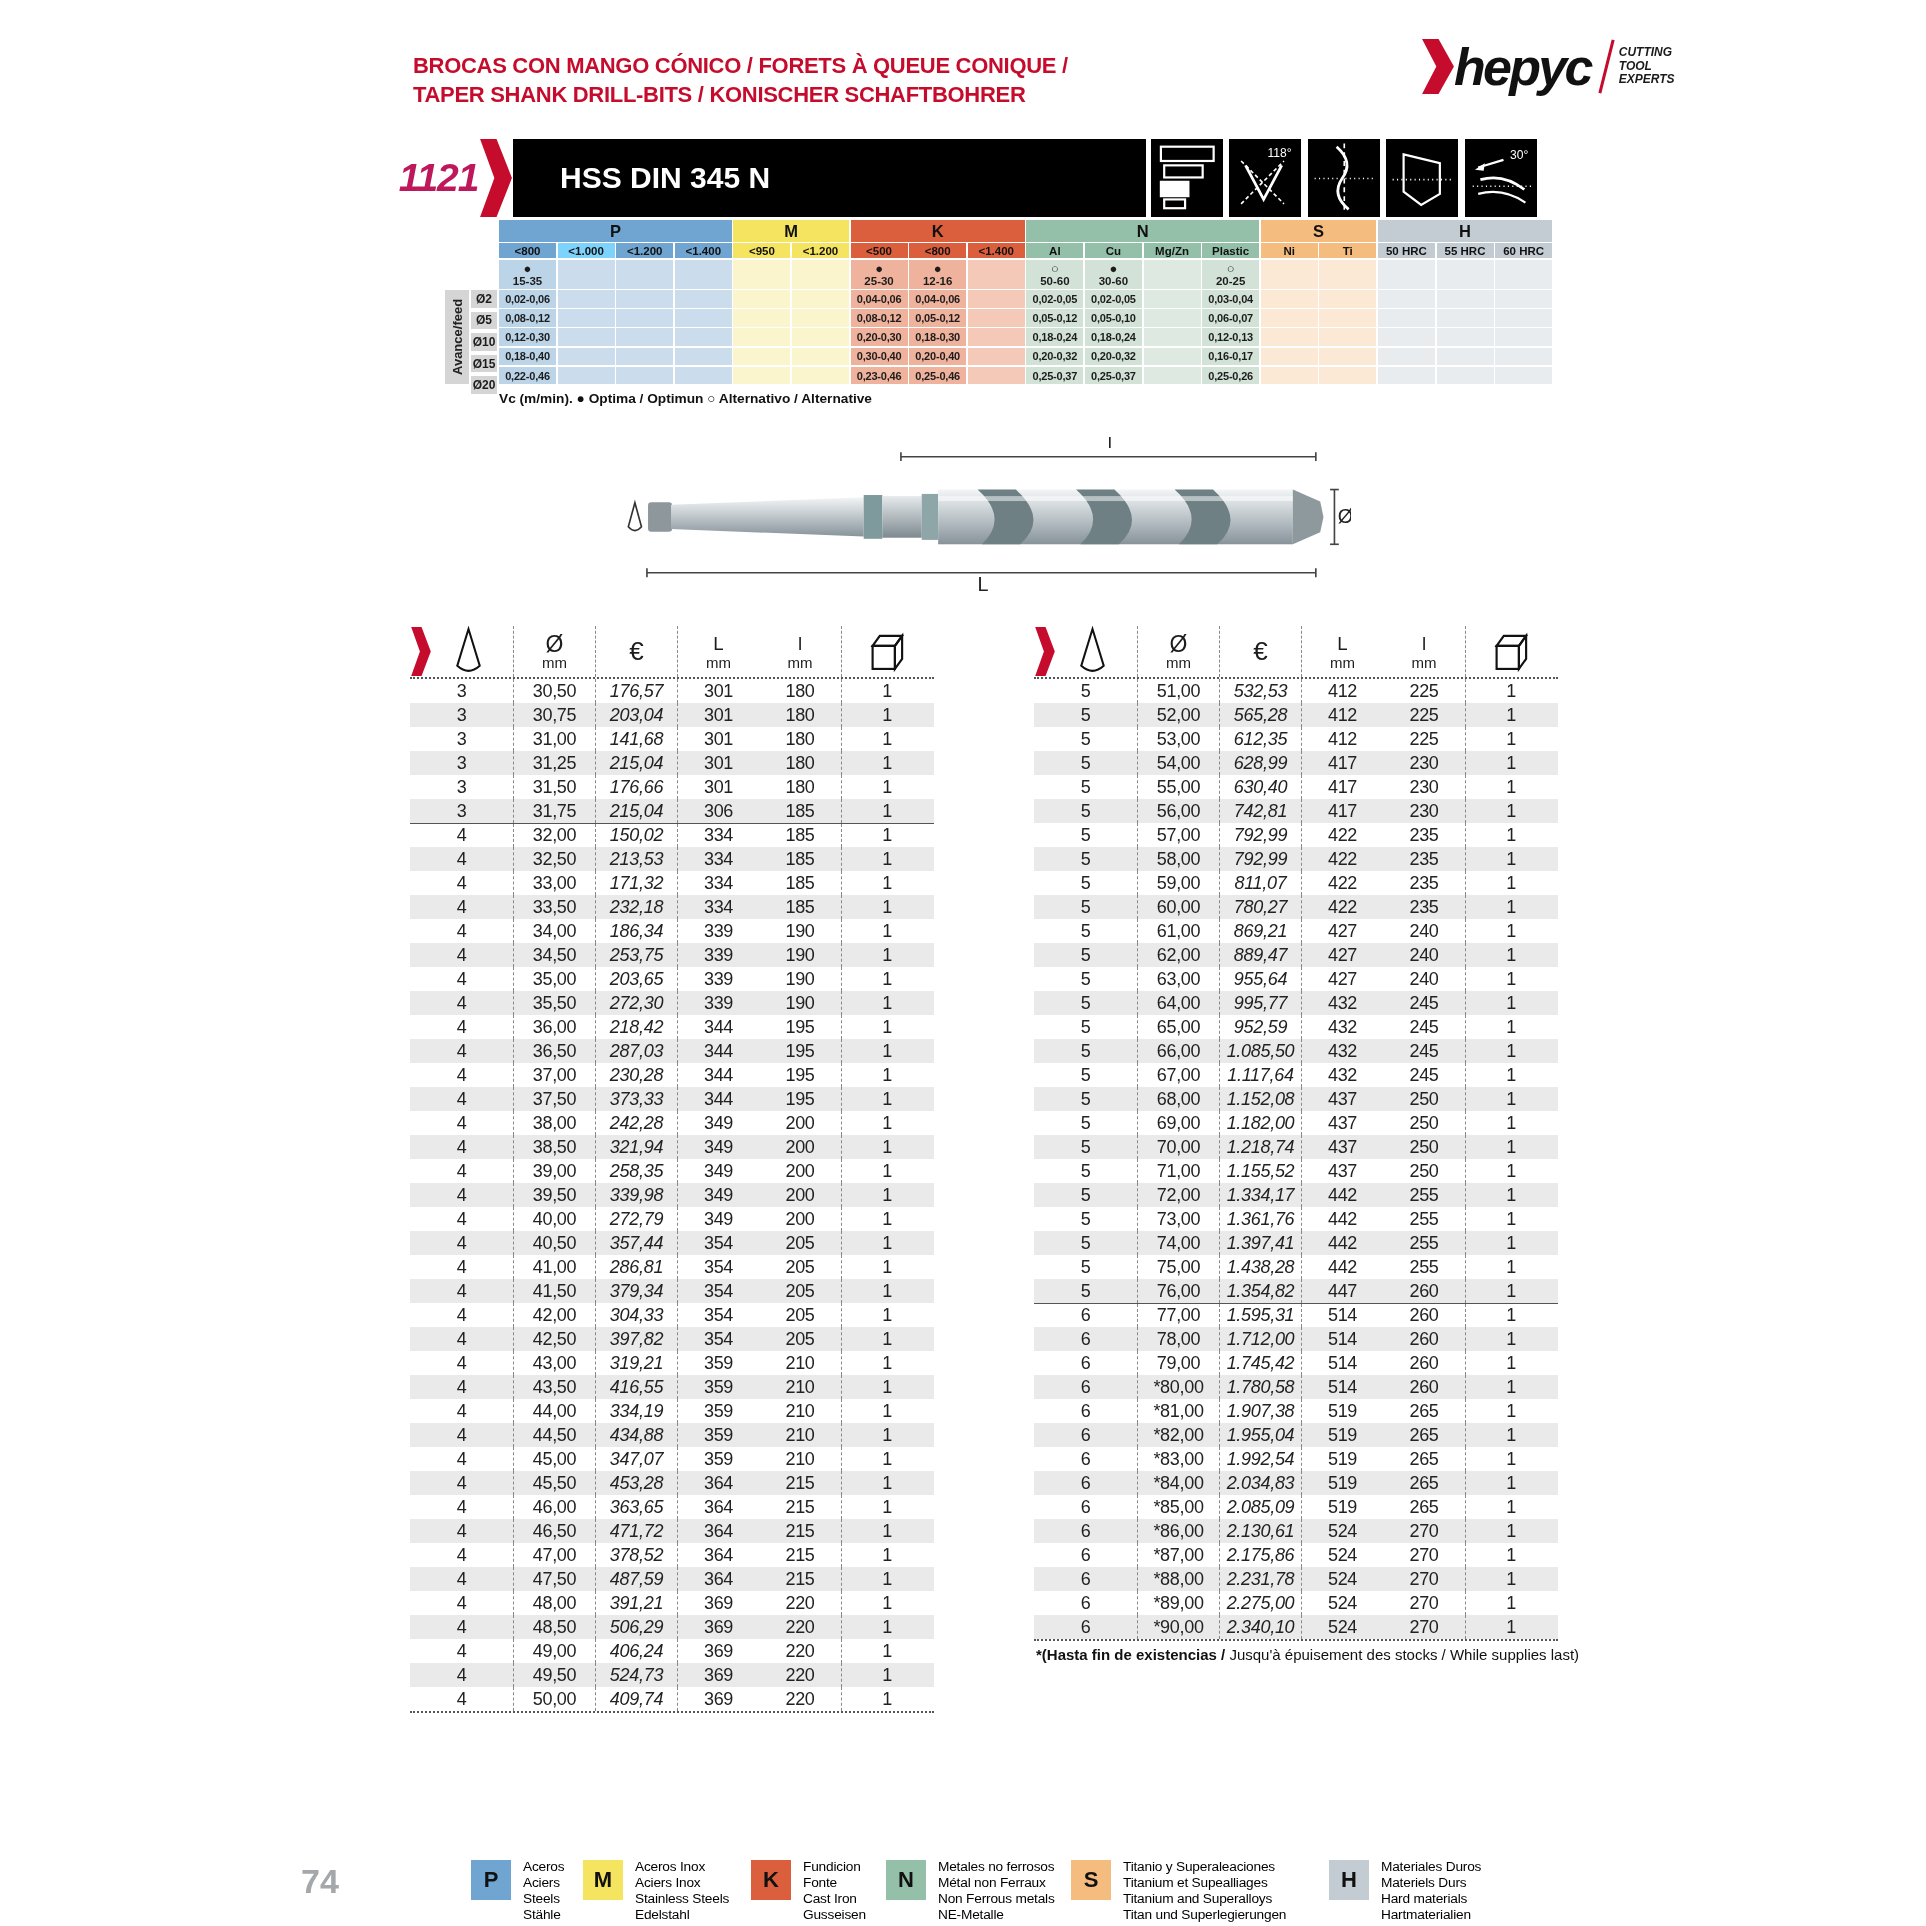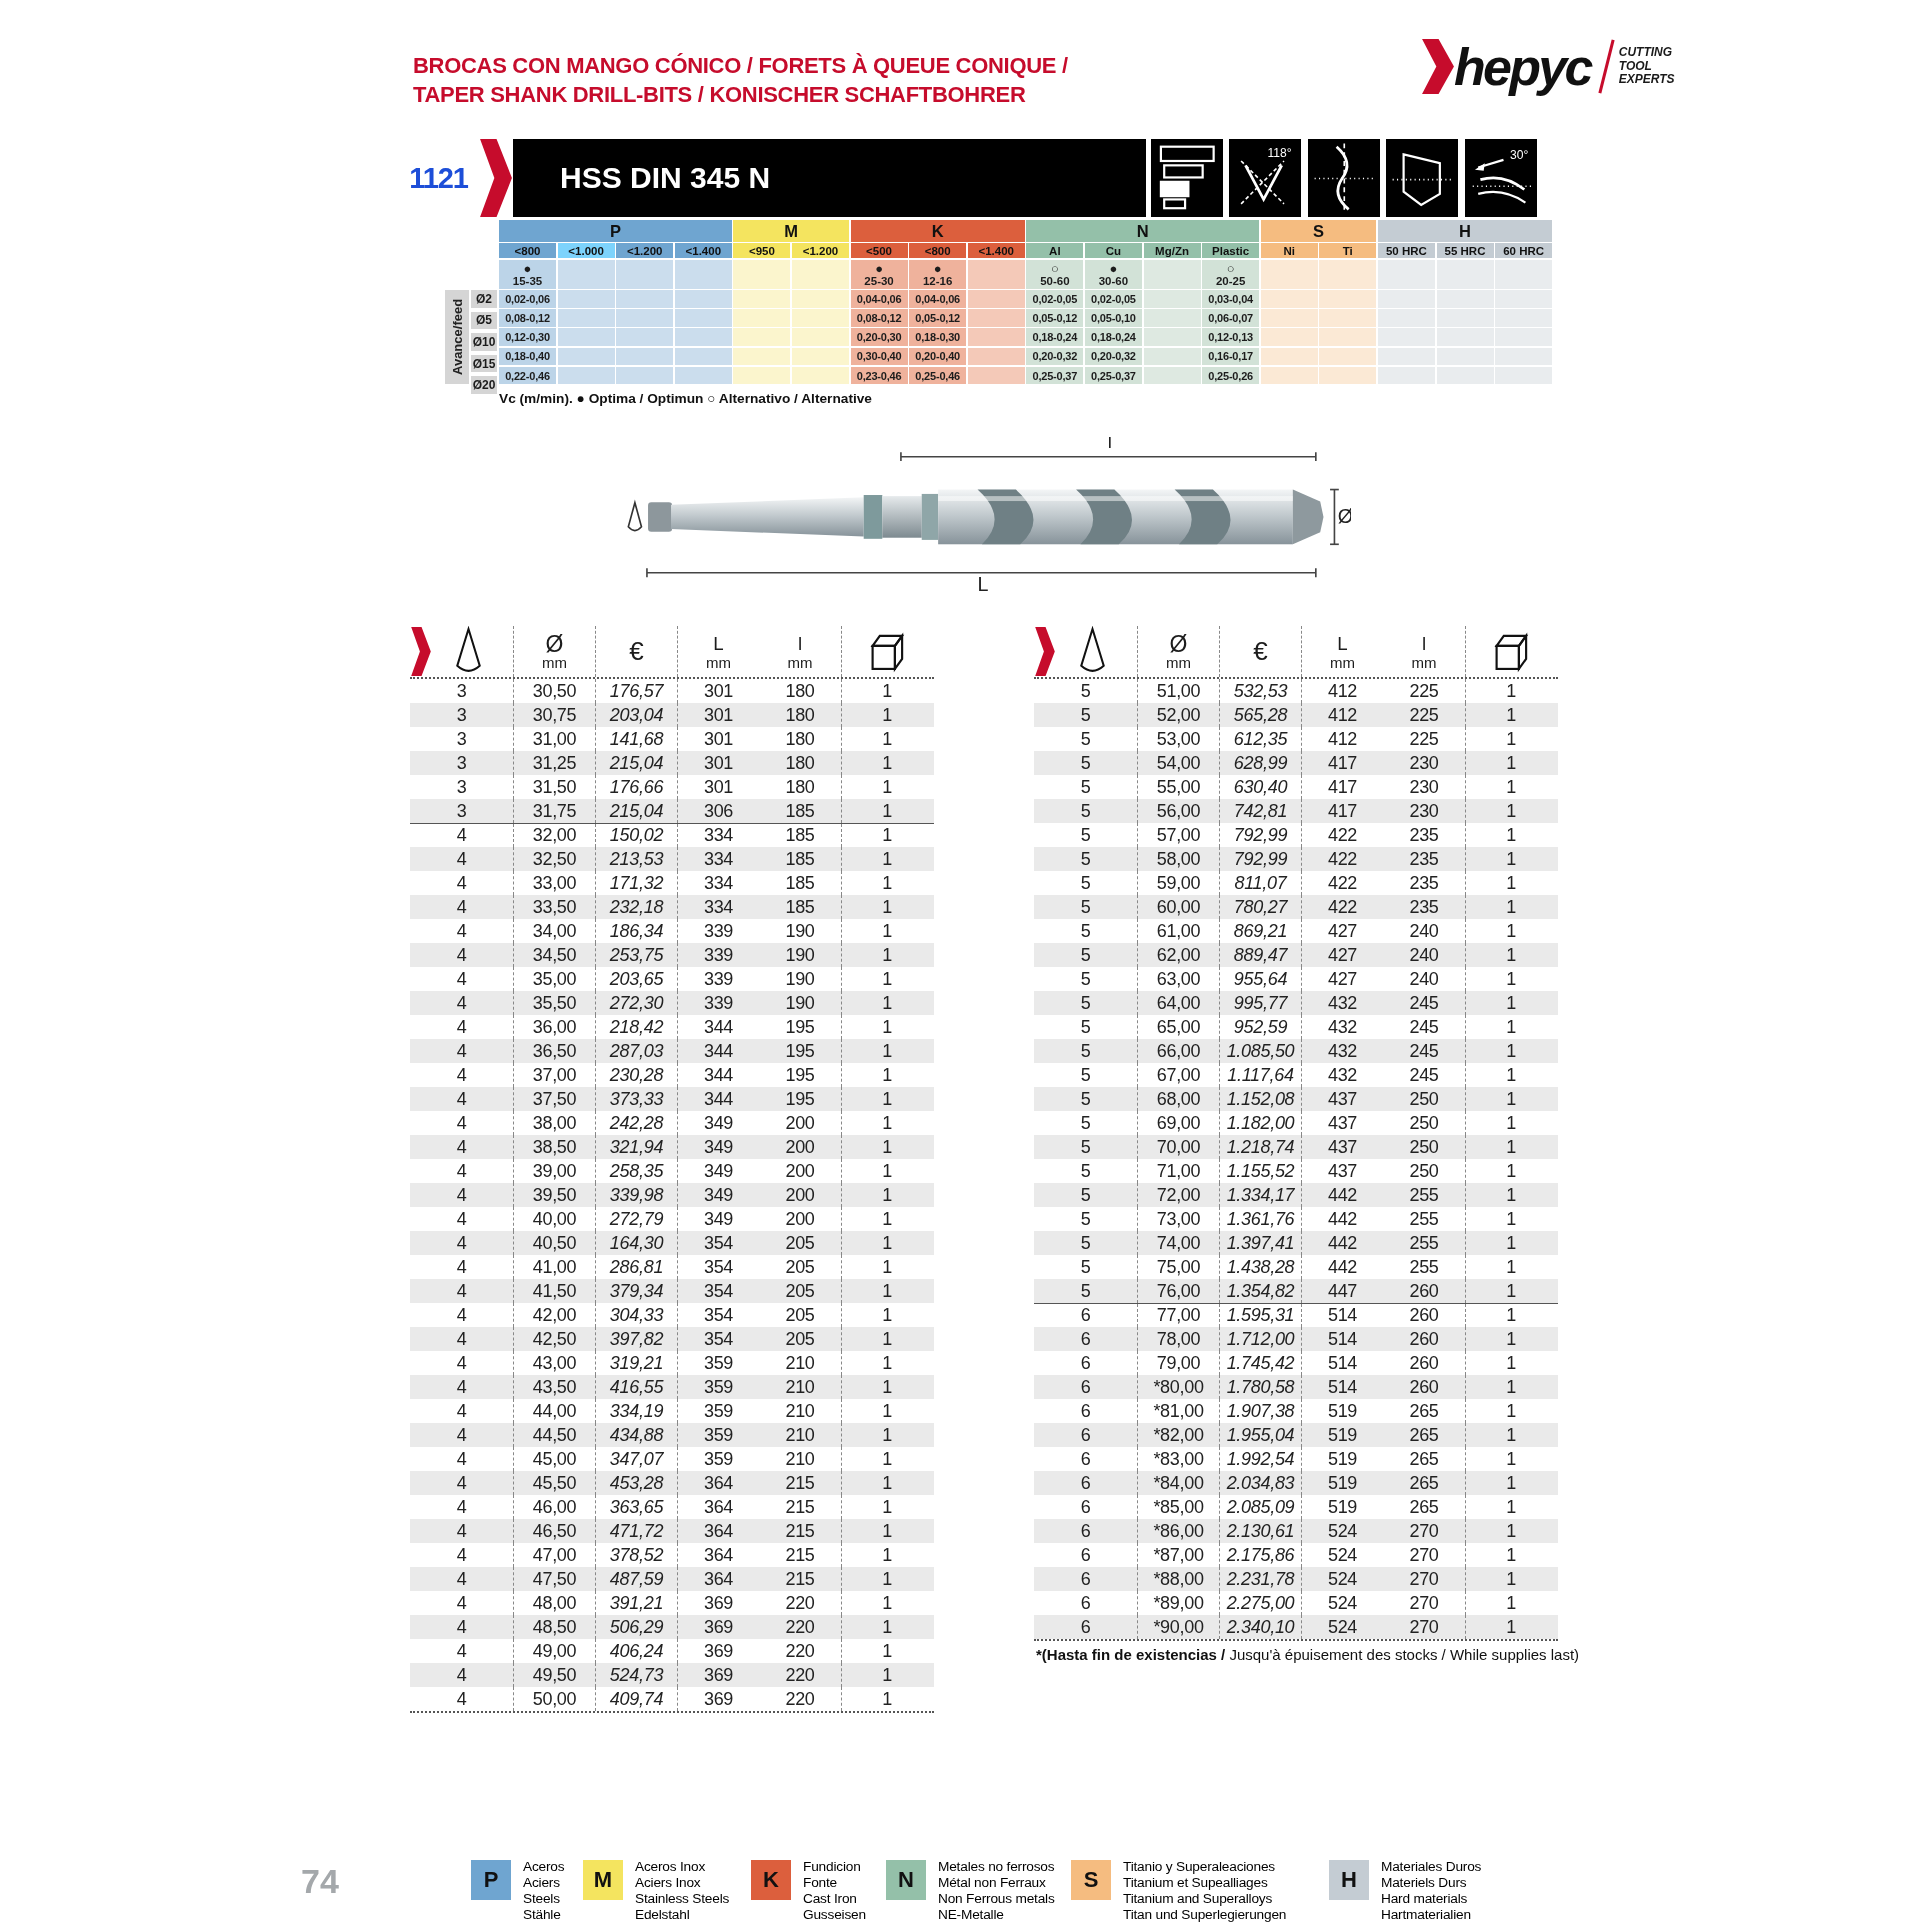--- a/index.html
+++ b/index.html
@@ -13,21 +13,21 @@
 
   
   .page-title { left:413px; top:51px; font-weight:bold; font-size:22px; line-height:29px; color:#c60c2c; letter-spacing:-0.3px; }
   .logo { left:1422px; top:33px; height:67px; display:flex; align-items:center; }
   .logo-word { font-size:52px; font-weight:bold; font-style:italic; letter-spacing:-2.7px; color:#111; }
   .logo-slash { width:2.7px; height:55px; background:#c60c2c; transform:rotate(14deg); margin:0 11px 0 14.3px; }
   .logo-tag { font-size:12px; line-height:13.7px; font-weight:bold; font-style:italic; color:#1a1a1a; }
 
   
   .prod-code { left:398px; top:139px; width:81px; height:78px; display:flex; align-items:center; justify-content:center;
-               font-size:29px; font-weight:bold; color:#1d4ed8; letter-spacing:-1.1px; }
+               font-size:39px; font-weight:bold; color:#be185d; letter-spacing:-1.1px;font-style:italic; }
   .banner-chevron { left:480px; top:139px; }
   .black-bar { left:513px; top:139px; width:633px; height:78px; background:#000;
                display:flex; align-items:center; padding-left:47px; }
   .black-bar span { color:#fff; font-size:30px; font-weight:bold; letter-spacing:0px; }
   .icon-box { top:139px; width:72px; height:78px; background:#000; }
 
   
   .sp-grid { display:grid; grid-template-columns:repeat(18,57px); gap:1.6px; }
   #sp-groups { left:499px; top:220px; }
   #sp-subs   { left:499px; top:243px; }
@@ -581,21 +581,21 @@
         <div class="cell">4</div>
         <div class="cell sep">40,00</div>
         <div class="cell sep price">272,79</div>
         <div class="cell sep">349</div>
         <div class="cell">200</div>
         <div class="cell sep">1</div>
       </div>
       <div class="pt-row odd">
         <div class="cell">4</div>
         <div class="cell sep">40,50</div>
-        <div class="cell sep price">164,30</div>
+        <div class="cell sep price">357,44</div>
         <div class="cell sep">354</div>
         <div class="cell">205</div>
         <div class="cell sep">1</div>
       </div>
       <div class="pt-row">
         <div class="cell">4</div>
         <div class="cell sep">41,00</div>
         <div class="cell sep price">286,81</div>
         <div class="cell sep">354</div>
         <div class="cell">205</div>

